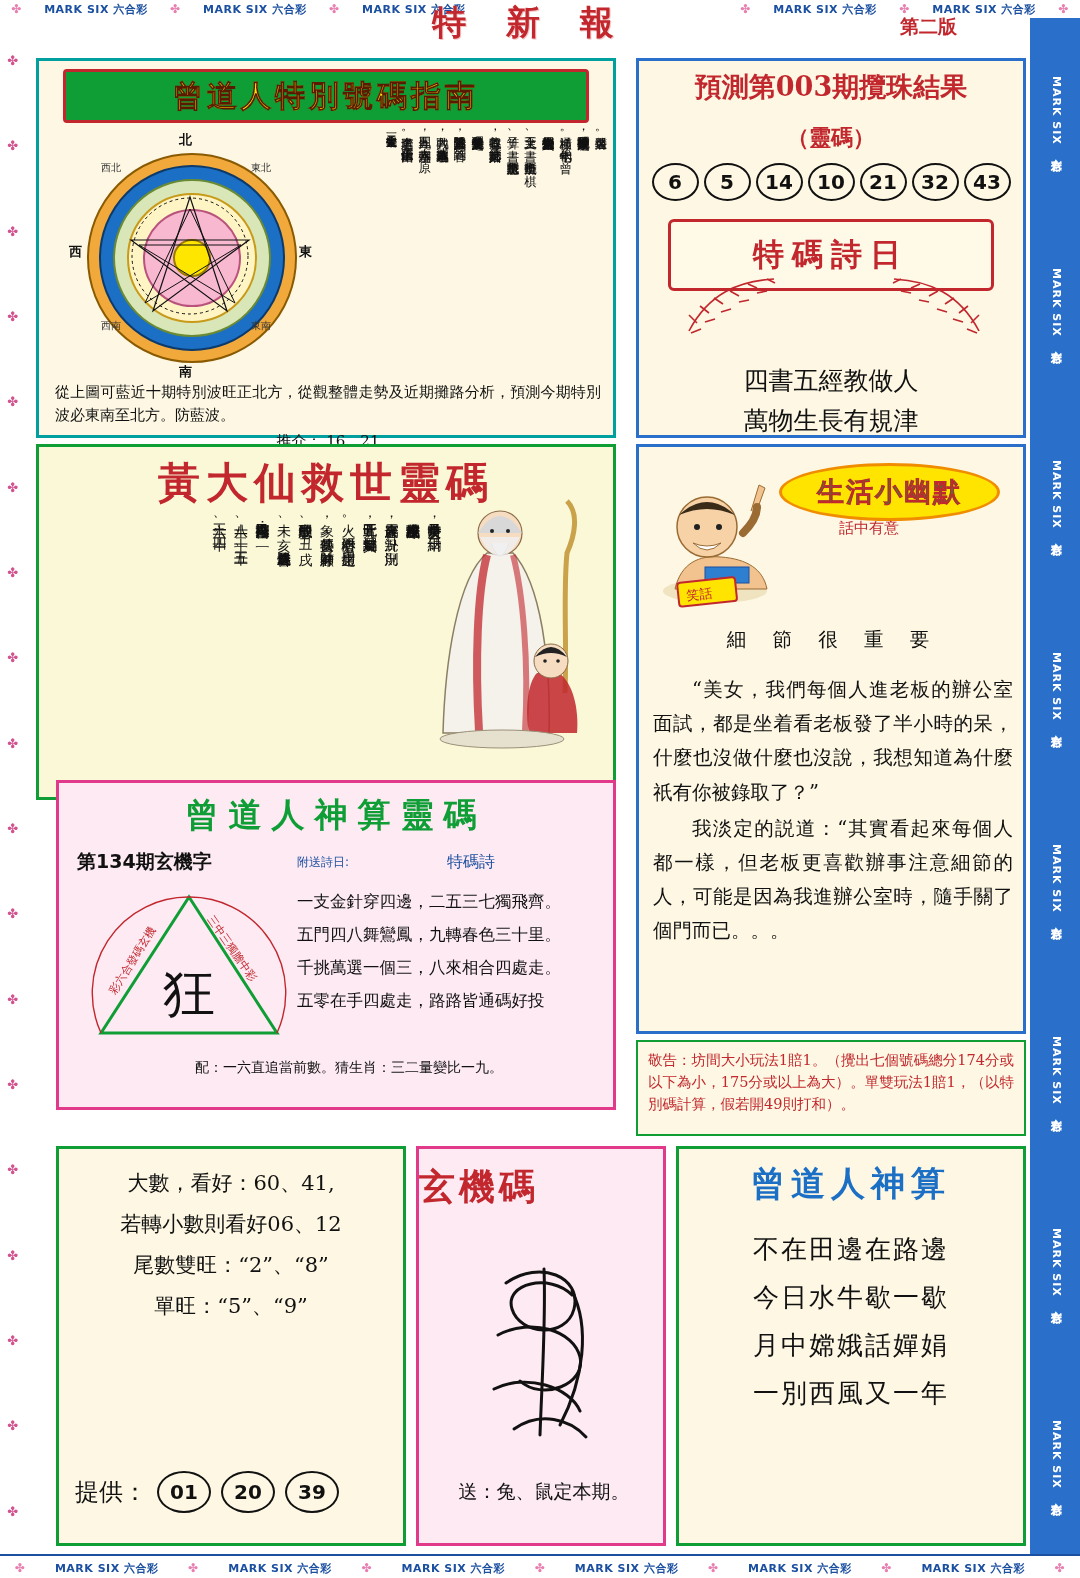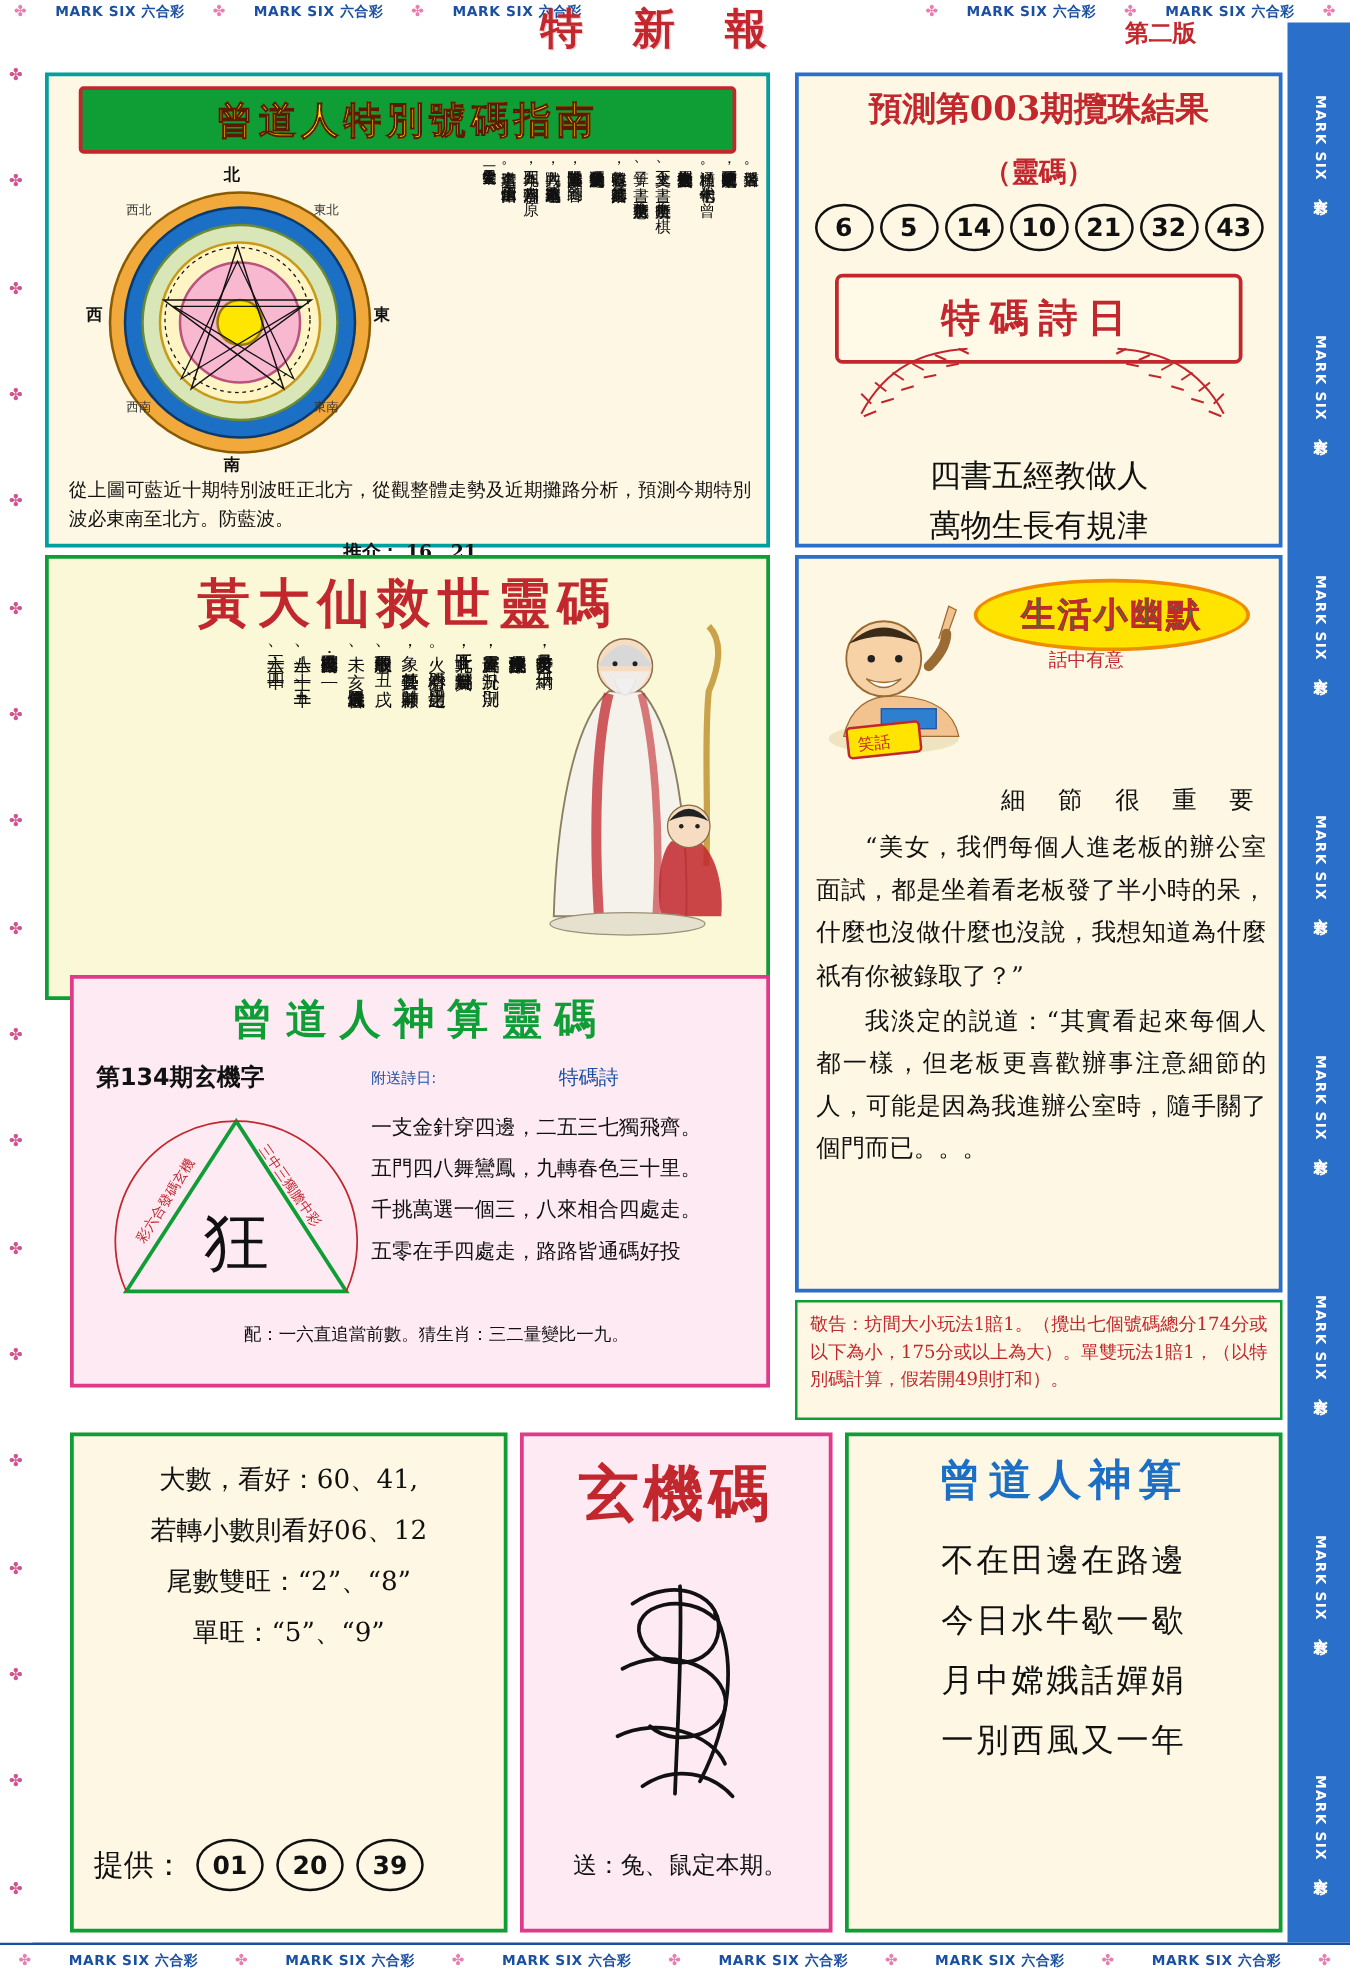--- a/index.html
+++ b/index.html
@@ -91,21 +91,21 @@
   #boxA .colblock{
     position:absolute;left:290px;top:66px;height:250px;width:280px;
     display:flex;flex-direction:row-reverse;gap:2px;
   }
   #boxA .colblock .vtext{font-size:12.5px;color:#111;height:250px;}
   #boxA .footer{
     position:absolute;left:16px;top:320px;width:546px;
     font-size:15px;line-height:1.55;color:#111;text-align:justify;
     font-family:"DejaVu Serif","Liberation Serif",serif;
   }
-  #boxA .footer .rec{display:block;text-align:center;margin-top:2px;font-weight:bold;}
+  #boxA .footer .rec{display:block;text-align:center;margin-top:2px;font-weight:normal;}
 
   
   #boxB{left:636px;top:58px;width:390px;height:380px;border:3px solid #2a6fc9;background:#fdf7e3;}
   #boxB .t1{margin-top:8px;text-align:center;color:#c1272d;font-size:27px;font-weight:bold;
       font-family:"DejaVu Serif","Liberation Serif",serif;}
   #boxB .t2{margin-top:18px;text-align:center;color:#c1272d;font-size:22px;font-weight:bold;
       font-family:"DejaVu Serif","Liberation Serif",serif;}
   #boxB .balls{margin-top:10px;display:flex;justify-content:center;gap:5px;}
   #boxB .ball{
     width:43px;height:34px;border:2px solid #111;border-radius:50%;
@@ -199,21 +199,21 @@
   }
   #boxF .supply{
     position:absolute;left:16px;top:322px;width:320px;display:flex;align-items:center;gap:10px;
   }
   #boxF .supply .lab{font-size:24px;color:#111;font-family:"DejaVu Serif","Liberation Serif",serif;}
   #boxF .supply .circ{width:50px;height:38px;font-size:20px;}
 
   
   #boxG{left:416px;top:1146px;width:250px;height:400px;border:3px solid #e23a8a;background:#fdeaf3;}
   #boxG .title{
-    text-align:center;margin-top:14px;font-size:48px;font-weight:bold;color:#c1272d;
+    margin-top:14px;font-size:36px;font-weight:bold;color:#c1272d;
     letter-spacing:4px;font-family:Liberation Serif, serif;
   }
   #boxG .scribble{position:absolute;left:35px;top:90px;width:180px;height:220px;}
   #boxG .foot{
     position:absolute;left:10px;top:330px;width:230px;text-align:center;font-size:19px;color:#111;
     font-family:"DejaVu Serif","Liberation Serif",serif;
   }
 
   
   #boxH{left:676px;top:1146px;width:350px;height:400px;border:3px solid #0f9d35;background:#fdf7e3;}
@@ -430,21 +430,21 @@
       <path d="M96,40 l8,-26 l6,3 l-9,25" fill="#f3c38f" stroke="#9a6b33"></path>
       <path d="M88,62 q14,-14 14,-26" stroke="#9a6b33" stroke-width="8" fill="none" stroke-linecap="round"></path>
       <rect x="22" y="112" width="58" height="24" rx="3" fill="#ffe400" stroke="#c1272d" stroke-width="2" transform="rotate(-6 22 112)"></rect>
       <text x="30" y="130" font-size="13" fill="#c1272d" font-family="DejaVu Serif, serif" transform="rotate(-6 22 112)">笑話</text>
     </svg>
     <div class="oval">
       <span>生活小幽默</span>
     </div>
     <div class="sub">話中有意</div>
     <div class="body">
-      <div style="text-align:right;letter-spacing:10px;margin-bottom:4px">細 節 很 重 要</div>
+      <div style="text-align:center;letter-spacing:10px;margin-bottom:16px">細 節 很 重 要</div>
       <p>“美女，我們每個人進老板的辦公室面試，都是坐着看老板發了半小時的呆，什麼也沒做什麼也沒說，我想知道為什麼祇有你被錄取了？”</p>
       <p>我淡定的説道：“其實看起來每個人都一樣，但老板更喜歡辦事注意細節的人，可能是因為我進辦公室時，隨手關了個門而已。。。</p>
     </div>
   </div>
 
   <div class="frame" id="boxNotice">
     <p>敬告：坊間大小玩法1賠1。（攪出七個號碼總分174分或以下為小，175分或以上為大）。單雙玩法1賠1，（以特別碼計算，假若開49則打和）。</p>
   </div>
 
   <div class="frame" id="boxE">

